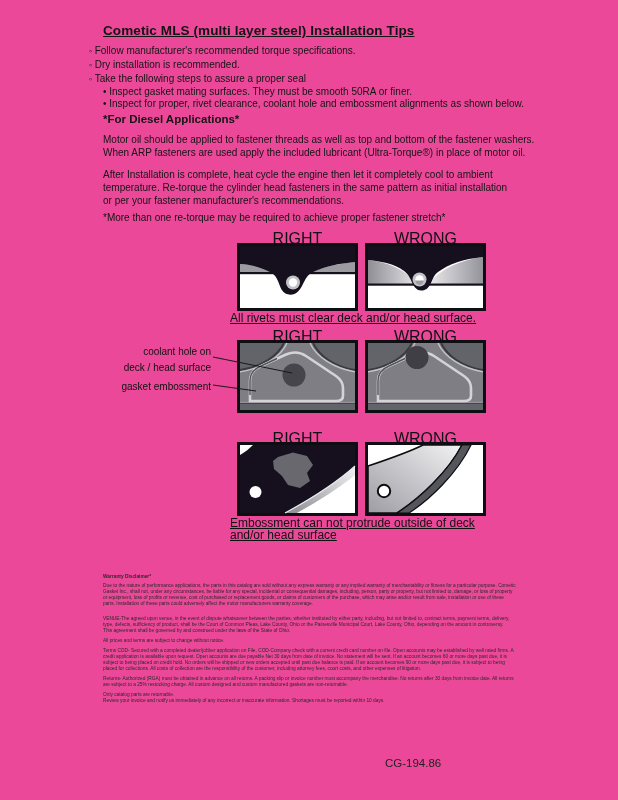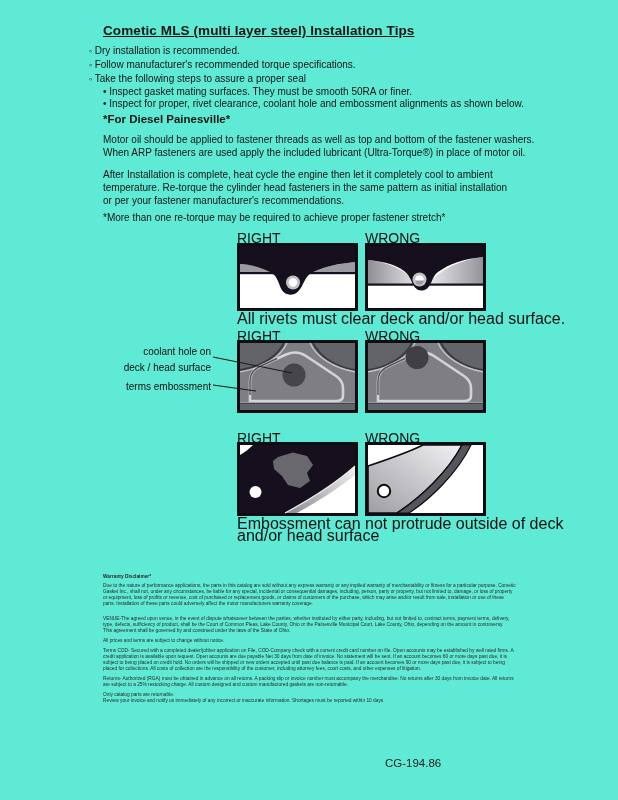--- a/index.html
+++ b/index.html
@@ -1,34 +1,34 @@
 <!DOCTYPE html>
 <html><head>
 <meta charset="utf-8">
 <style>
   html,body{margin:0;padding:0;background:#ffffff;}
   .page{
-    position:relative;width:618px;height:800px;background:#5eead4;overflow:hidden;
+    position:relative;width:618px;height:800px;background:#ec4899;overflow:hidden;
     font-family:"Liberation Sans", sans-serif;color:#141414;
   }
   .title{
     position:absolute;left:103px;top:23px;font-size:13.5px;font-weight:bold;
     text-decoration:underline;letter-spacing:.1px;white-space:nowrap;
   }
   .tips{position:absolute;left:89px;top:44px;font-size:10px;}
   .tip{line-height:13px;white-space:nowrap;}
   .tip::before{content:"\25E6\00a0";font-size:9px;}
   .subtip{margin-left:14px;line-height:11.5px;white-space:nowrap;}
   .subtip::before{content:"\2022\00a0";}
   .diesel-head{position:absolute;left:103px;top:113px;font-size:11.5px;font-weight:bold;white-space:nowrap;}
   .bodytext{position:absolute;left:103px;font-size:10px;line-height:13px;white-space:pre-line;width:460px;}
   .p1{top:133px;} .p2{top:168px;} .pnote{top:211px;}
-  .dlabel{position:absolute;width:121px;text-align:left;font-size:14px;color:#111;white-space:nowrap;}
+  .dlabel{position:absolute;width:121px;text-align:center;font-size:16px;color:#111;white-space:nowrap;}
   .figbox{position:absolute;width:121px;}
-  .caption{position:absolute;left:237px;font-size:16px;line-height:11.5px;white-space:pre-line;color:#111;}
+  .caption{position:absolute;left:230px;font-size:12px;line-height:11.5px;white-space:pre-line;color:#111;text-decoration:underline;}
   .sidelabel{
     position:absolute;left:100px;width:111px;text-align:right;
     font-size:10px;line-height:16px;white-space:pre-line;color:#111;
   }
   .leads{position:absolute;left:0;top:0;pointer-events:none;}
   .legal{position:absolute;left:103px;top:574px;width:414px;font-size:4.8px;line-height:6px;color:#2a2a2a;}
   .legal .lh{font-weight:bold;margin:0 0 3px 0;}
   .legal p{margin:0 0 4px 0;}
   .legal p.mb9{margin-bottom:9px;}
   .legal p.mb0{margin-bottom:0;}
@@ -36,28 +36,28 @@
   svg{display:block;}
 </style>
 </head>
 <body>
 
 <div class="page">
 
   <div class="title">Cometic MLS (multi layer steel) Installation Tips</div>
 
   <div class="tips">
+    <div class="tip">Follow manufacturer's recommended torque specifications.</div>
     <div class="tip">Dry installation is recommended.</div>
-    <div class="tip">Follow manufacturer's recommended torque specifications.</div>
     <div class="tip">Take the following steps to assure a proper seal</div>
     <div class="subtip">Inspect gasket mating surfaces.  They must be smooth 50RA or finer.</div>
     <div class="subtip">Inspect for proper, rivet clearance, coolant hole and embossment alignments as shown below.</div>
   </div>
 
-  <div class="diesel-head">*For Diesel Painesville*</div>
+  <div class="diesel-head">*For Diesel Applications*</div>
   <div class="bodytext p1">Motor oil should be applied to fastener threads as well as top and bottom of the fastener washers.
 When ARP fasteners are used apply the included lubricant (Ultra-Torque®) in place of motor oil.</div>
   <div class="bodytext pnote">*More than one re-torque may be required to achieve proper fastener stretch*</div>
   <div class="bodytext p2">After Installation is complete, heat cycle the engine then let it completely cool to ambient
 temperature. Re-torque the cylinder head fasteners in the same pattern as initial installation
 or per your fastener manufacturer's recommendations.</div>
 
   <div class="dlabel" style="left:237px;top:230px;">RIGHT</div>
   <div class="dlabel" style="left:365px;top:230px;">WRONG</div>
 
@@ -96,21 +96,21 @@
     </svg>
   </div>
 
   <div class="caption" style="top:313px;">All rivets must clear deck and/or head surface.</div>
 
   <div class="dlabel" style="left:237px;top:328px;">RIGHT</div>
   <div class="dlabel" style="left:365px;top:328px;">WRONG</div>
 
   <div class="sidelabel" style="top:344px;">coolant hole on
 deck / head surface</div>
-  <div class="sidelabel" style="top:379px;">terms embossment</div>
+  <div class="sidelabel" style="top:379px;">gasket embossment</div>
 
   <div class="figbox" style="left:237px;top:340px;">
     <svg width="121" height="73" viewBox="0 0 121 73">
       <rect x="1.5" y="1.5" width="118" height="70" fill="#7e7e84" stroke="#0d0d12" stroke-width="3"></rect>
       <path d="M3,3 H47 C41,16 24,27 3,30 Z" fill="#63636a"></path>
       <path d="M47,3 C41,16 24,27 3,30" stroke="#3a3a40" stroke-width="2" fill="none"></path>
       <path d="M50,3 C44,17 25.5,28.5 3,31.8" stroke="#c6c6ca" stroke-width="1.3" fill="none"></path>
       <path d="M118,3 H76 C82,16 98,27 118,30 Z" fill="#63636a"></path>
       <path d="M76,3 C82,16 98,27 118,30" stroke="#3a3a40" stroke-width="2" fill="none"></path>
       <path d="M73,3 C79,17 97.5,28.5 118,31.8" stroke="#c6c6ca" stroke-width="1.3" fill="none"></path>

